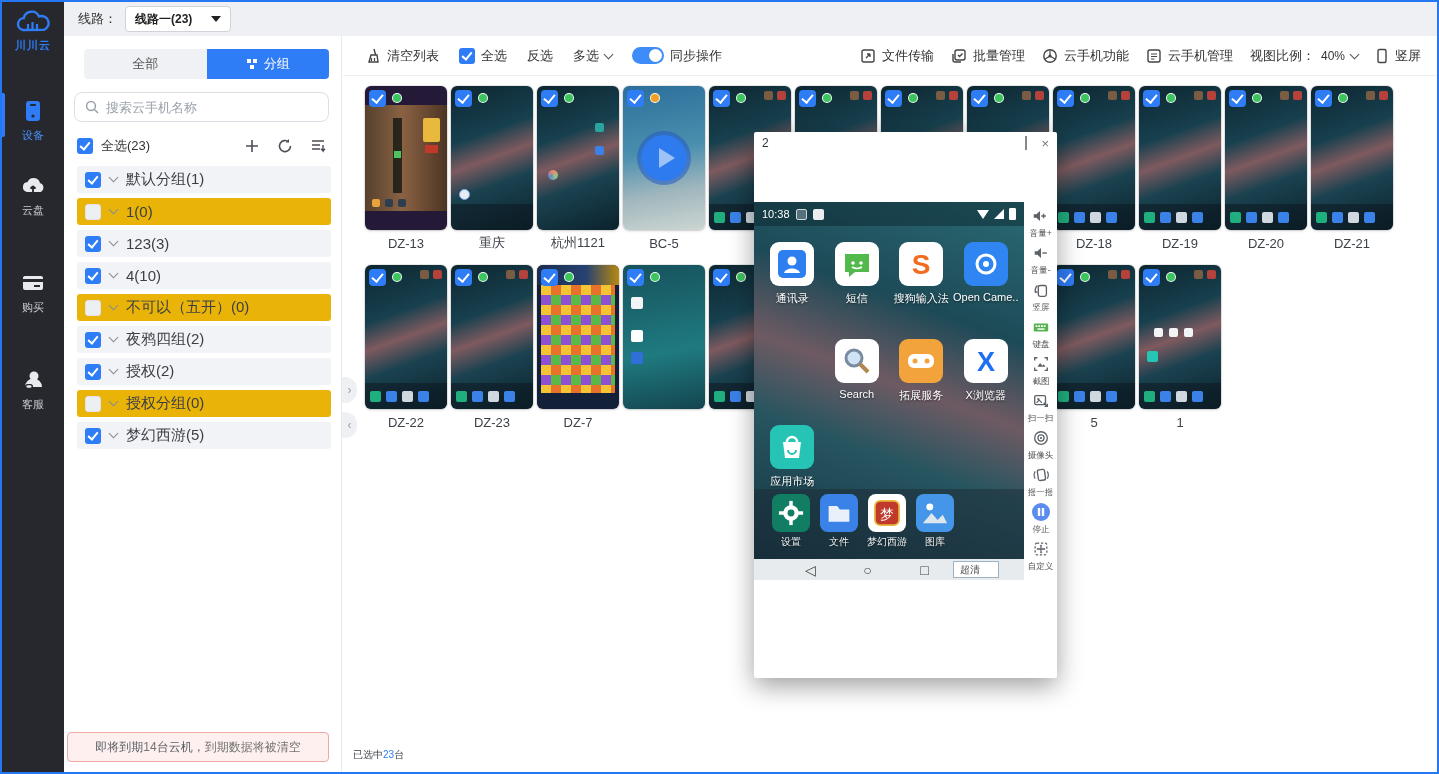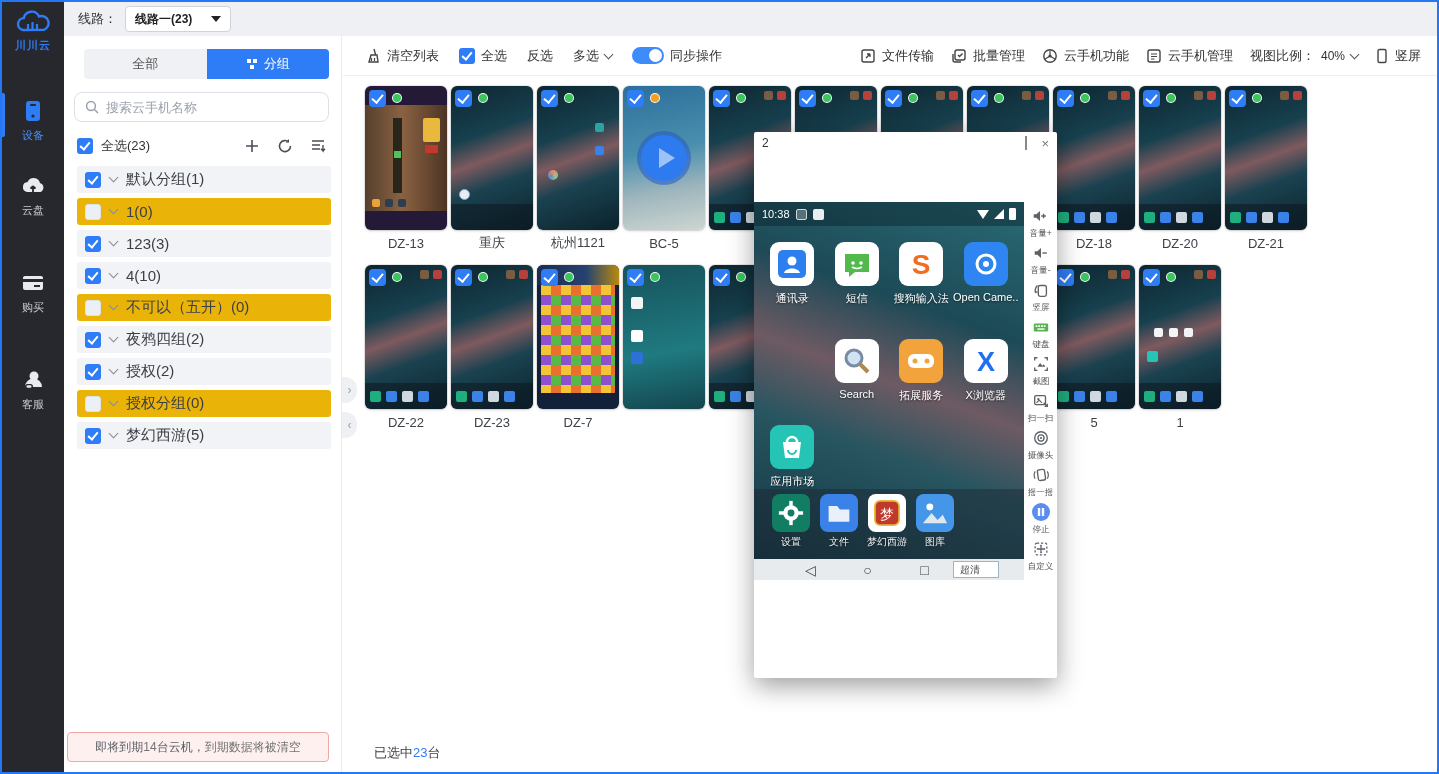--- a/index.html
+++ b/index.html
@@ -195,21 +195,21 @@
           display:flex; align-items:center; color:#444; font-size:14px; }
   .pnav .ng { width:57px; text-align:center; cursor:pointer; }
   .pnav .ng:first-child { margin-left:28px; }
   .quality { width:46px; height:17px; background:#fff; border:1px solid #9db4c6; font-size:10px;
              color:#555; display:flex; align-items:center; padding-left:6px; cursor:pointer; }
   .ptools { width:33px; display:flex; flex-direction:column; align-items:center; padding-top:4px; }
   .ptool { display:flex; flex-direction:column; align-items:center; margin-bottom:3px; cursor:pointer; }
   .ptool .tl { font-size:9px; color:#555; margin-top:1px; white-space:nowrap; transform:scale(.95); }
   .ptool-ic { width:20px; height:20px; display:flex; align-items:center; justify-content:center; }
 
-  .statusline { position:absolute; left:372px; bottom:10px; font-size:13px; color:#3a3f46; z-index:3; }
+  .statusline { position:absolute; left:351px; bottom:10px; font-size:10px; color:#3a3f46; z-index:3; }
   .statusline .num { color:#2e7cf6; }
 
   svg { display:block; }
 </style>
 </head>
 <body>
 
 <div class="sidebar">
   <div class="logo">
     <span>
@@ -611,20 +611,37 @@
               <span class="t-ts" style="background: rgb(122, 92, 67);"></span>
               <span class="t-ts" style="background: rgb(181, 65, 58);"></span>
             </div>
             <div class="t-dock">
               <span class="t-mi" style="background: rgb(31, 175, 126);"></span>
               <span class="t-mi" style="background: rgb(59, 130, 232);"></span>
               <span class="t-mi" style="background: rgb(207, 216, 223);"></span>
               <span class="t-mi" style="background: rgb(59, 130, 232);"></span>
             </div>
           </div>
+          <div class="dlabel">DZ-19</div>
+        </div>
+        <div class="cell">
+          <div class="thumb scr-galaxydock">
+            <span class="badge"></span>
+            <span class="dot green"></span>
+            <div class="t-top">
+              <span class="t-ts" style="background: rgb(122, 92, 67);"></span>
+              <span class="t-ts" style="background: rgb(181, 65, 58);"></span>
+            </div>
+            <div class="t-dock">
+              <span class="t-mi" style="background: rgb(31, 175, 126);"></span>
+              <span class="t-mi" style="background: rgb(59, 130, 232);"></span>
+              <span class="t-mi" style="background: rgb(207, 216, 223);"></span>
+              <span class="t-mi" style="background: rgb(59, 130, 232);"></span>
+            </div>
+          </div>
           <div class="dlabel">DZ-20</div>
         </div>
         <div class="cell">
           <div class="thumb scr-galaxydock">
             <span class="badge"></span>
             <span class="dot green"></span>
             <div class="t-top">
               <span class="t-ts" style="background: rgb(122, 92, 67);"></span>
               <span class="t-ts" style="background: rgb(181, 65, 58);"></span>
             </div>

